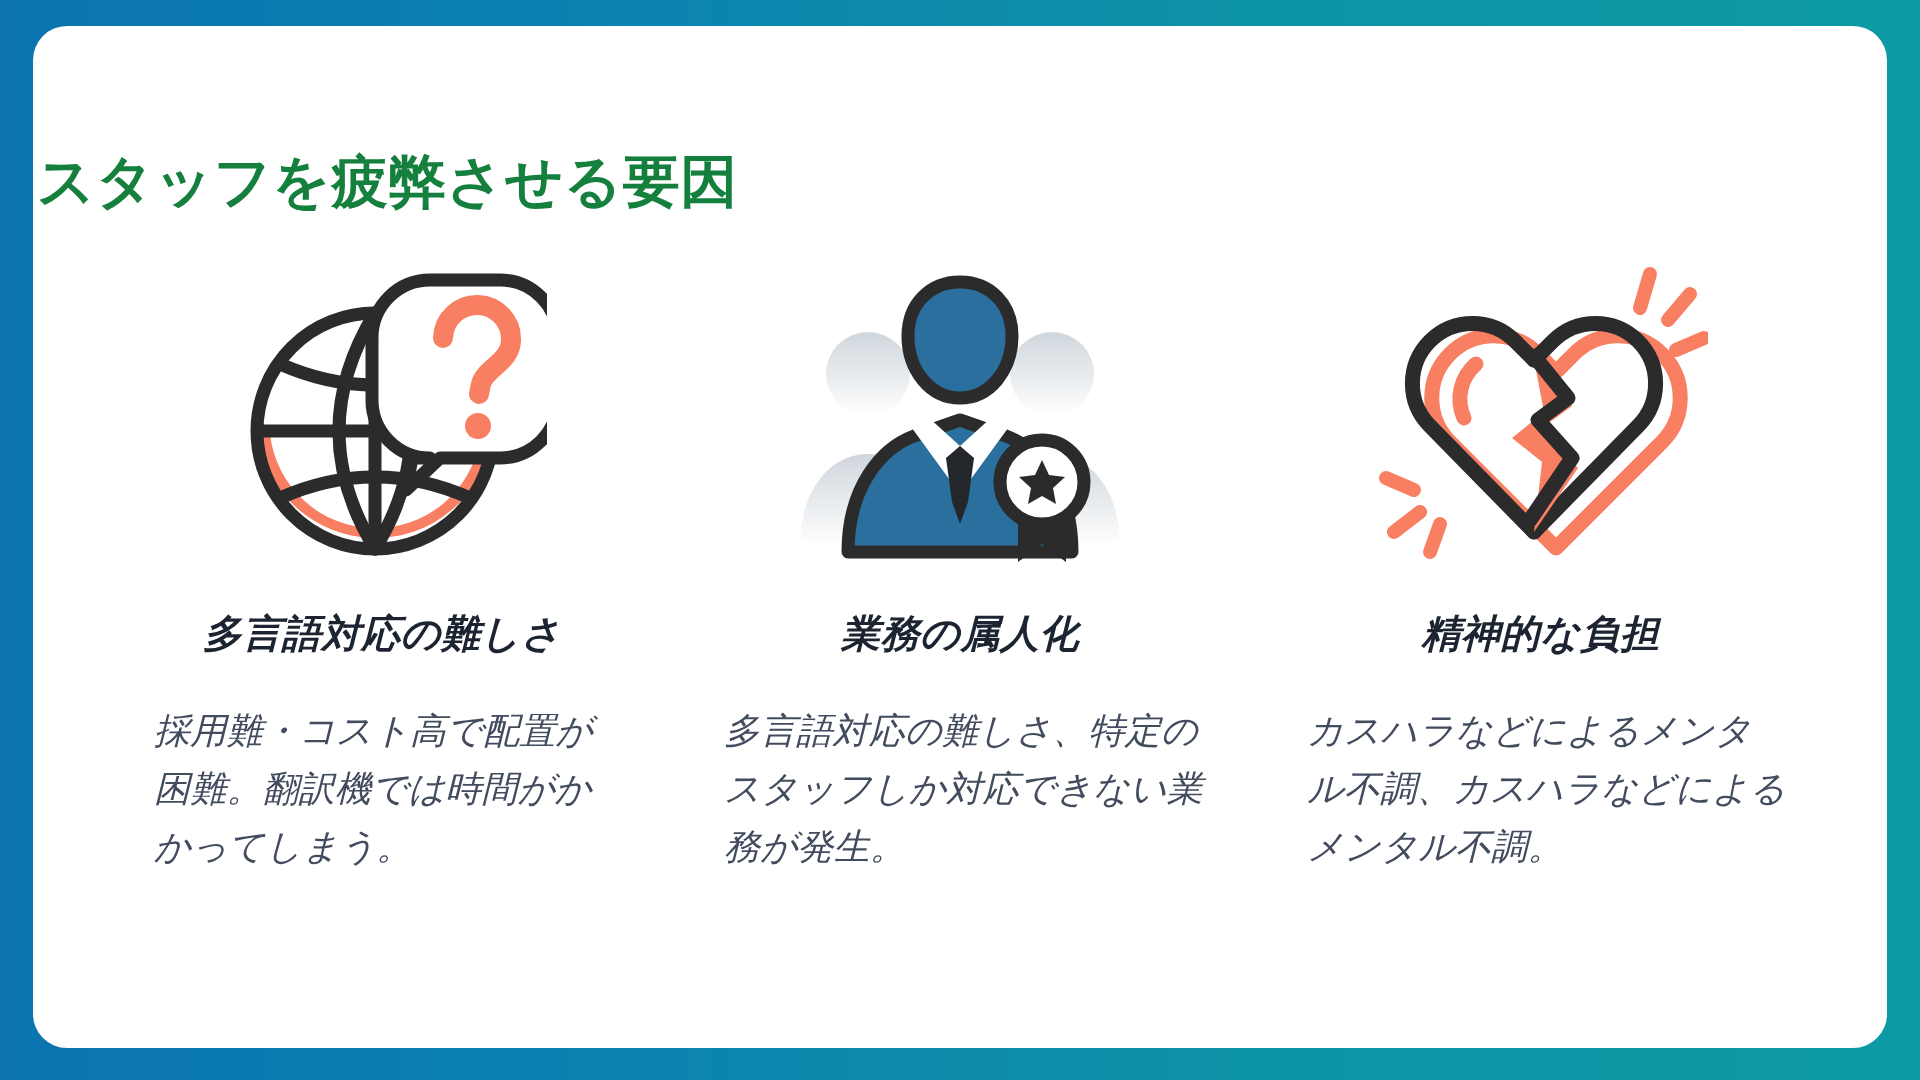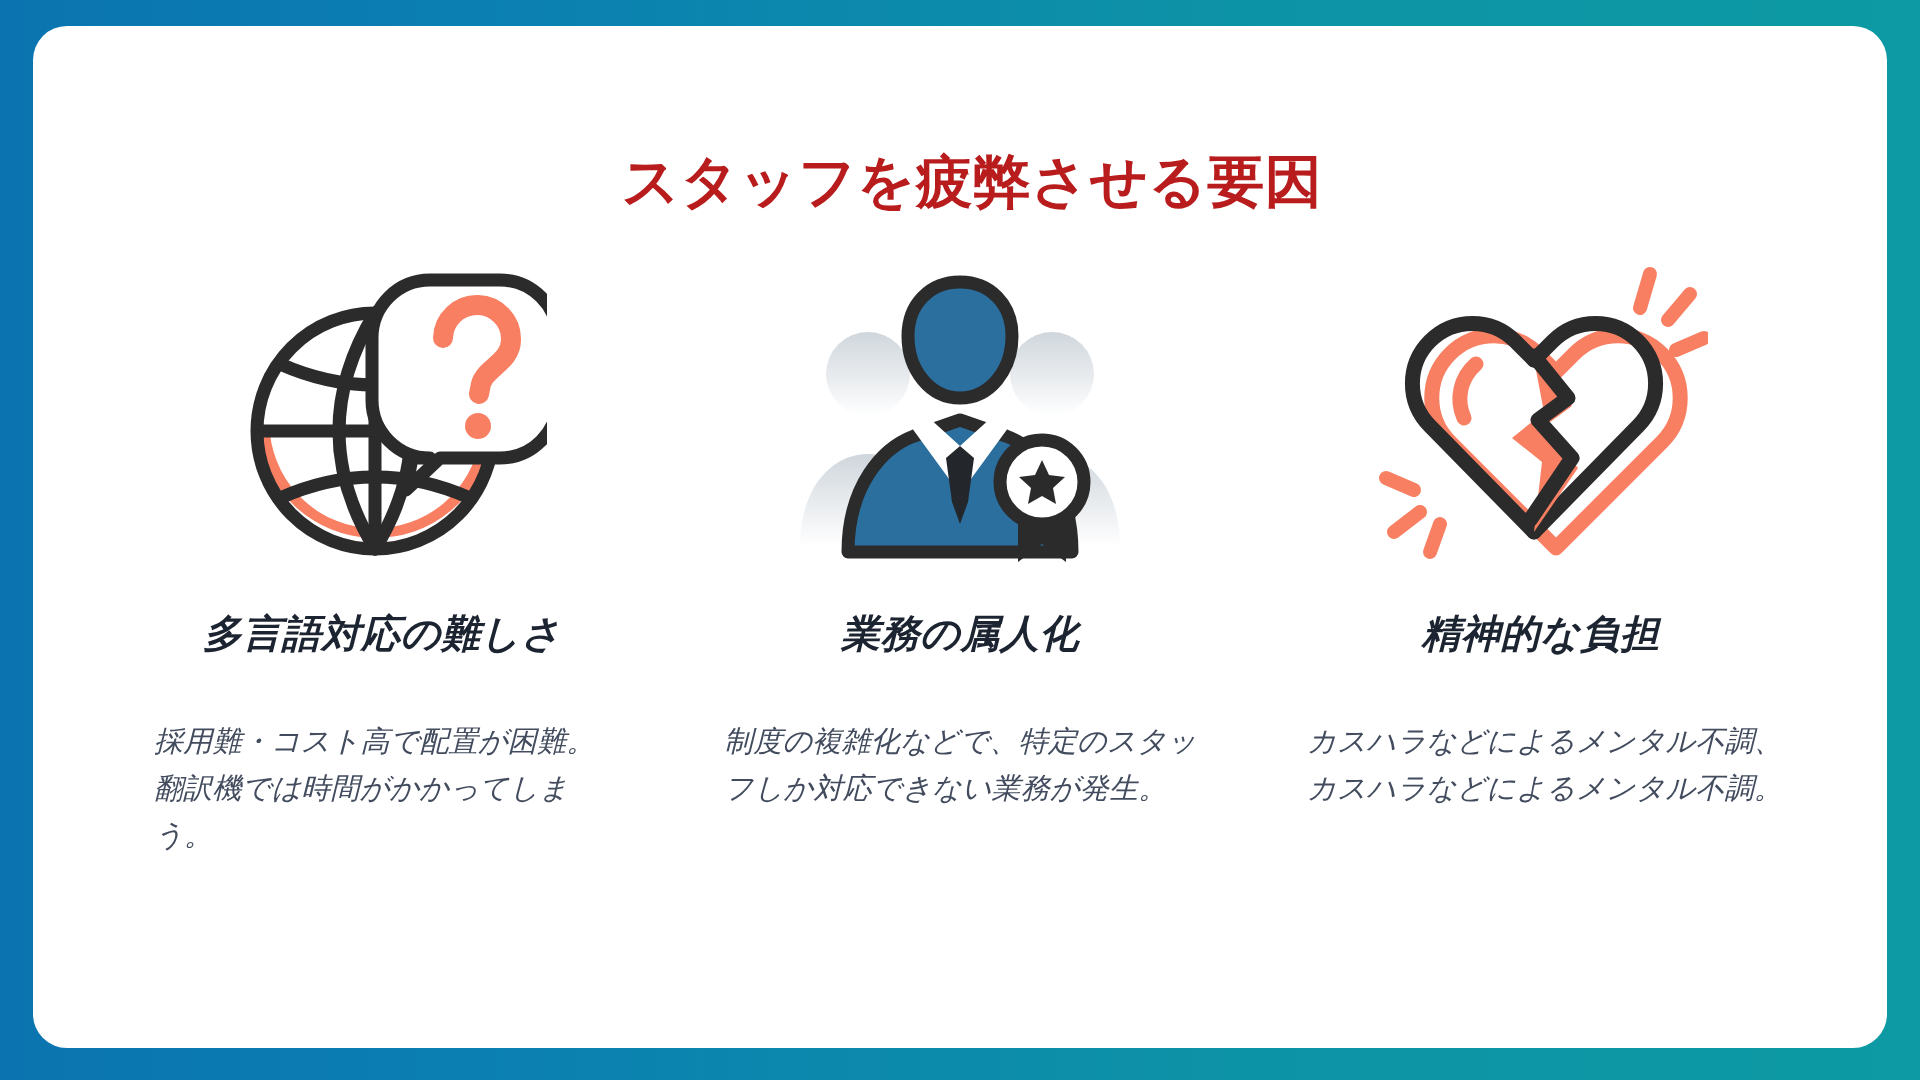--- a/index.html
+++ b/index.html
@@ -29,27 +29,27 @@
     height: 1022px;
     background: #ffffff;
     border-radius: 34px;
     box-sizing: border-box;
     overflow: hidden;
   }
 
   #page-title {
     position: absolute;
     top: 86px;
-    left: 12px;
+    left: 4px;
     width: 100%;
-    text-align: center;
+    text-align: left;
     font-size: 57px;
     font-weight: 700;
     letter-spacing: 0.5px;
-    color: #b91c1c;
+    color: #15803d;
     line-height: 1.1;
   }
 
   #columns {
     position: absolute;
     top: 215px;
     left: 60px;
     width: 1734px;
     display: flex;
     flex-direction: row;
@@ -79,22 +79,22 @@
     margin-top: 40px;
     font-size: 39px;
     font-weight: 700;
     color: #1b2430;
     text-align: center;
     line-height: 1.2;
     letter-spacing: 0.5px;
   }
 
   .col-body {
-    margin-top: 60px;
-    font-size: 29px;
+    margin-top: 44px;
+    font-size: 36px;
     line-height: 1.62;
     color: #424c5e;
     text-align: left;
     width: 470px;
     letter-spacing: 0.2px;
   }
 
   
   .column.c1 .col-body { width: 470px; margin-left: 14px; }
   .column.c2 .col-body { width: 480px; margin-left: 8px; }
@@ -177,21 +177,21 @@
 
             <path d="M170 36 c-30 0 -52 22 -52 54 c0 34 22 62 52 62 c30 0 52 -28 52 -62 c0 -32 -22 -54 -52 -54 z" fill="#2a6f9e" stroke="#2b2b2b" stroke-width="13" stroke-linejoin="round"></path>
 
             <path d="M228 262 l0 54 l24 -18 l24 18 l0 -54 z" fill="#2b2b2b"></path>
 
             <circle cx="252" cy="236" r="42" fill="#ffffff" stroke="#2b2b2b" stroke-width="13"></circle>
             <path d="M252 214 l7 15 l16 2 l-12 11 l3 16 l-14 -8 l-14 8 l3 -16 l-12 -11 l16 -2 z" fill="#2b2b2b"></path>
           </svg>
         </div>
         <div class="col-title">業務の属人化</div>
-        <div class="col-body">制度の複雑化などで、特定のスタッフしか対応できない業務が発生。</div>
+        <div class="col-body">多言語対応の難しさ、特定のスタッフしか対応できない業務が発生。</div>
       </div>
 
       <div class="column c3">
         <div class="icon-wrap">
           <svg width="340" height="320" viewBox="0 0 340 320" aria-hidden="true">
 
             <path d="M176 292 L70 186 a62 62 0 0 1 88 -88 l18 18 l18 -18 a62 62 0 0 1 88 88 z" fill="none" stroke="#f87f62" stroke-width="15" stroke-linejoin="round" stroke-linecap="round" transform="translate(12,10)"></path>
 
             <path d="M166 286 L62 180 a60 60 0 0 1 85 -85 l19 19" fill="none" stroke="#2b2b2b" stroke-width="15" stroke-linejoin="round" stroke-linecap="round"></path>
 

